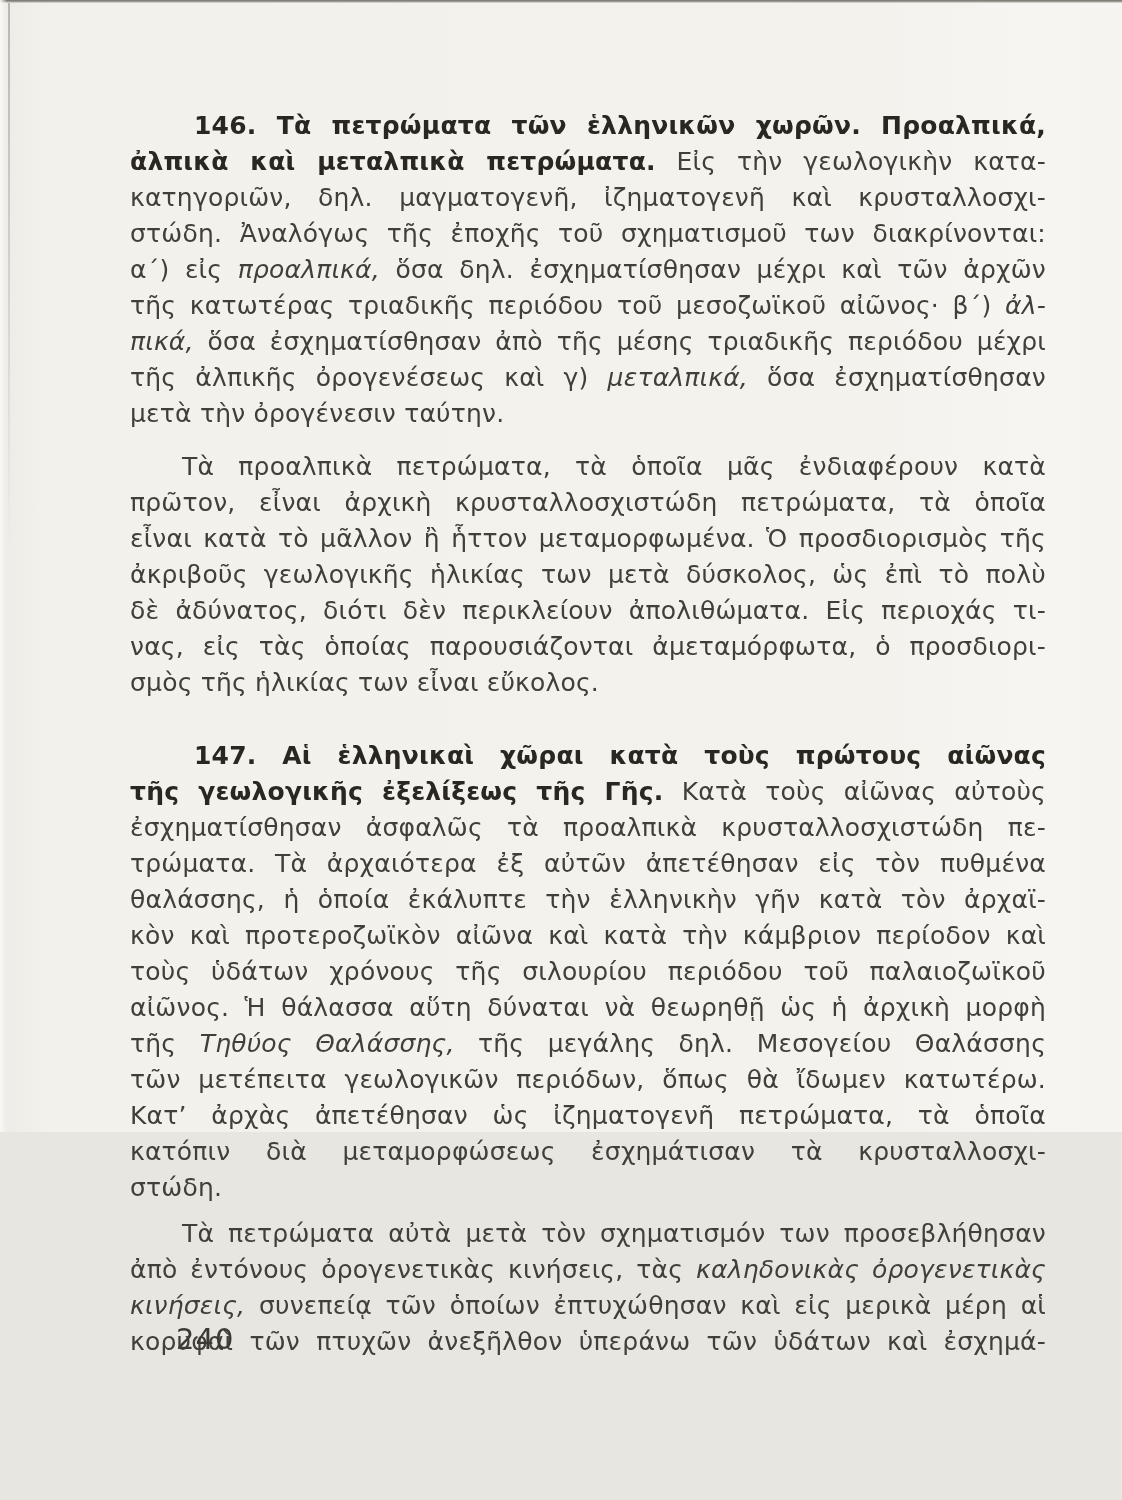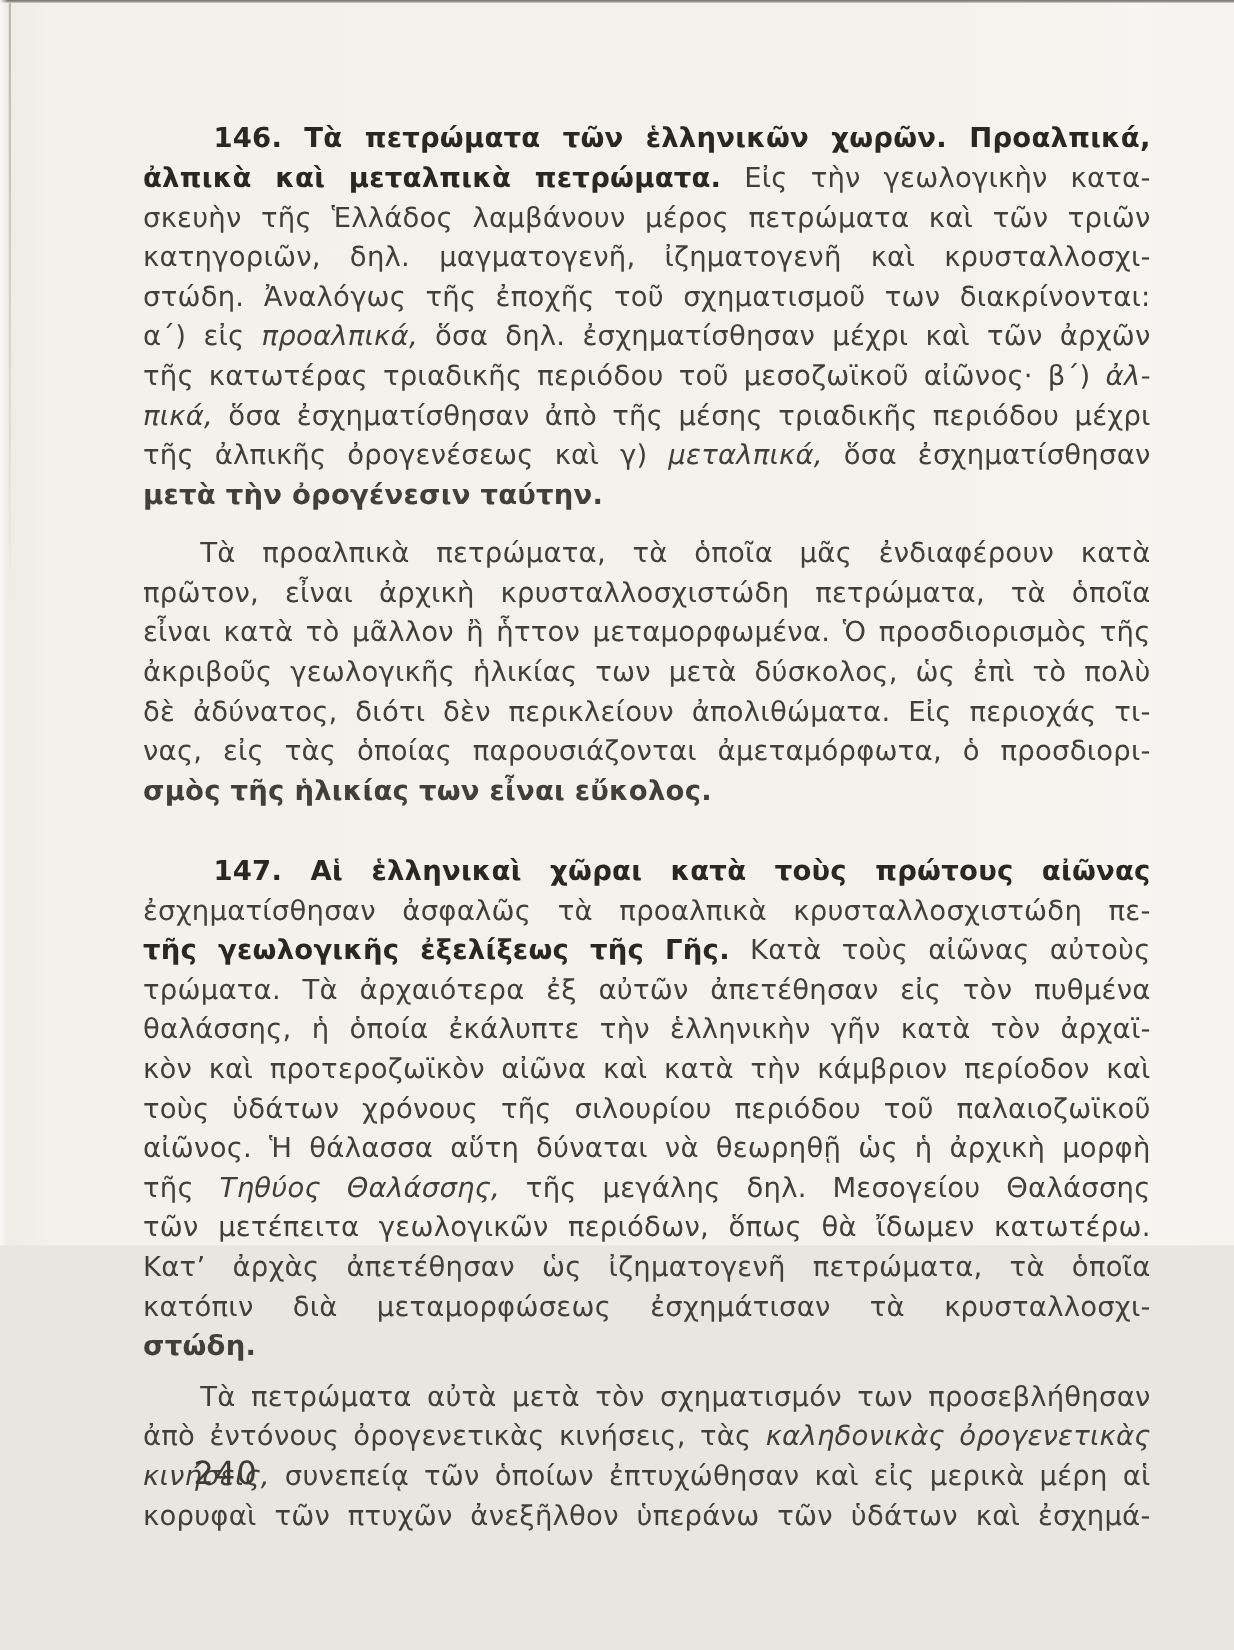--- a/index.html
+++ b/index.html
@@ -51,21 +51,21 @@
   }
   .para { margin: 0; }
   .para.gap-small  { margin-top: 17px; }
   .para.gap-large  { margin-top: 37px; }
   .para.gap-medium { margin-top: 10px; }
   .line {
     text-align: justify;
     text-align-last: justify;
     min-height: 36px;
   }
-  .line.end { text-align-last: left; font-weight: bold; }
+  .line.end { text-align-last: left; }
   .para.heading > .line.first { padding-left: 64px; }
   .para.body    > .line.first { padding-left: 52px; }
   .b { font-weight: bold; color: #2a2720; }
   .i { font-style: italic; }
   .r { font-style: normal; }
   .page-number {
     position: absolute;
     left: 176px;
     top: 1322px;
     font-size: 29px;
@@ -78,42 +78,41 @@
 <body>
 
 <div class="page">
   <div class="edge-top"></div>
   <div class="sliver-left"></div>
   <div class="crease-left"></div>
   <main class="text-column">
       <div class="para heading">
         <div class="line first"><span class="b">146. Τὰ πετρώματα τῶν ἑλληνικῶν χωρῶν. Προαλπικά,</span></div>
         <div class="line"><span class="b">ἀλπικὰ καὶ μεταλπικὰ πετρώματα.</span><span class="r"> Εἰς τὴν γεωλογικὴν κατα-</span></div>
-        <div class="line"><span class="r">σκευὴν τῆς Ἑλλάδος λαμβάνουν μέρος πετρώματα καὶ τῶν τριῶν</span></div>
         <div class="line"><span class="r">κατηγοριῶν, δηλ. μαγματογενῆ, ἰζηματογενῆ καὶ κρυσταλλοσχι-</span></div>
         <div class="line"><span class="r">στώδη. Ἀναλόγως τῆς ἐποχῆς τοῦ σχηματισμοῦ των διακρίνονται:</span></div>
         <div class="line"><span class="r">α΄) εἰς </span><span class="i">προαλπικά,</span><span class="r"> ὅσα δηλ. ἐσχηματίσθησαν μέχρι καὶ τῶν ἀρχῶν</span></div>
         <div class="line"><span class="r">τῆς κατωτέρας τριαδικῆς περιόδου τοῦ μεσοζωϊκοῦ αἰῶνος· β΄) </span><span class="i">ἀλ-</span></div>
         <div class="line"><span class="i">πικά,</span><span class="r"> ὅσα ἐσχηματίσθησαν ἀπὸ τῆς μέσης τριαδικῆς περιόδου μέχρι</span></div>
         <div class="line"><span class="r">τῆς ἀλπικῆς ὀρογενέσεως καὶ γ) </span><span class="i">μεταλπικά,</span><span class="r"> ὅσα ἐσχηματίσθησαν</span></div>
         <div class="line end"><span class="r">μετὰ τὴν ὀρογένεσιν ταύτην.</span></div>
       </div>
       <div class="para body gap-small">
         <div class="line first"><span class="r">Τὰ προαλπικὰ πετρώματα, τὰ ὁποῖα μᾶς ἐνδιαφέρουν κατὰ</span></div>
         <div class="line"><span class="r">πρῶτον, εἶναι ἀρχικὴ κρυσταλλοσχιστώδη πετρώματα, τὰ ὁποῖα</span></div>
         <div class="line"><span class="r">εἶναι κατὰ τὸ μᾶλλον ἢ ἧττον μεταμορφωμένα. Ὁ προσδιορισμὸς τῆς</span></div>
         <div class="line"><span class="r">ἀκριβοῦς γεωλογικῆς ἡλικίας των μετὰ δύσκολος, ὡς ἐπὶ τὸ πολὺ</span></div>
         <div class="line"><span class="r">δὲ ἀδύνατος, διότι δὲν περικλείουν ἀπολιθώματα. Εἰς περιοχάς τι-</span></div>
         <div class="line"><span class="r">νας, εἰς τὰς ὁποίας παρουσιάζονται ἀμεταμόρφωτα, ὁ προσδιορι-</span></div>
         <div class="line end"><span class="r">σμὸς τῆς ἡλικίας των εἶναι εὔκολος.</span></div>
       </div>
       <div class="para heading gap-large">
         <div class="line first"><span class="b">147. Αἱ ἑλληνικαὶ χῶραι κατὰ τοὺς πρώτους αἰῶνας</span></div>
+        <div class="line"><span class="b">τῆς γεωλογικῆς ἐξελίξεως τῆς Γῆς.</span><span class="r"> Κατὰ τοὺς αἰῶνας αὐτοὺς</span></div>
         <div class="line"><span class="r">ἐσχηματίσθησαν ἀσφαλῶς τὰ προαλπικὰ κρυσταλλοσχιστώδη πε-</span></div>
-        <div class="line"><span class="b">τῆς γεωλογικῆς ἐξελίξεως τῆς Γῆς.</span><span class="r"> Κατὰ τοὺς αἰῶνας αὐτοὺς</span></div>
         <div class="line"><span class="r">τρώματα. Τὰ ἀρχαιότερα ἐξ αὐτῶν ἀπετέθησαν εἰς τὸν πυθμένα</span></div>
         <div class="line"><span class="r">θαλάσσης, ἡ ὁποία ἐκάλυπτε τὴν ἑλληνικὴν γῆν κατὰ τὸν ἀρχαϊ-</span></div>
         <div class="line"><span class="r">κὸν καὶ προτεροζωϊκὸν αἰῶνα καὶ κατὰ τὴν κάμβριον περίοδον καὶ</span></div>
         <div class="line"><span class="r">τοὺς ὑδάτων χρόνους τῆς σιλουρίου περιόδου τοῦ παλαιοζωϊκοῦ</span></div>
         <div class="line"><span class="r">αἰῶνος. Ἡ θάλασσα αὕτη δύναται νὰ θεωρηθῇ ὡς ἡ ἀρχικὴ μορφὴ</span></div>
         <div class="line"><span class="r">τῆς </span><span class="i">Τηθύος Θαλάσσης,</span><span class="r"> τῆς μεγάλης δηλ. Μεσογείου Θαλάσσης</span></div>
         <div class="line"><span class="r">τῶν μετέπειτα γεωλογικῶν περιόδων, ὅπως θὰ ἴδωμεν κατωτέρω.</span></div>
         <div class="line"><span class="r">Κατ’ ἀρχὰς ἀπετέθησαν ὡς ἰζηματογενῆ πετρώματα, τὰ ὁποῖα</span></div>
         <div class="line"><span class="r">κατόπιν διὰ μεταμορφώσεως ἐσχημάτισαν τὰ κρυσταλλοσχι-</span></div>
         <div class="line end"><span class="r">στώδη.</span></div>

